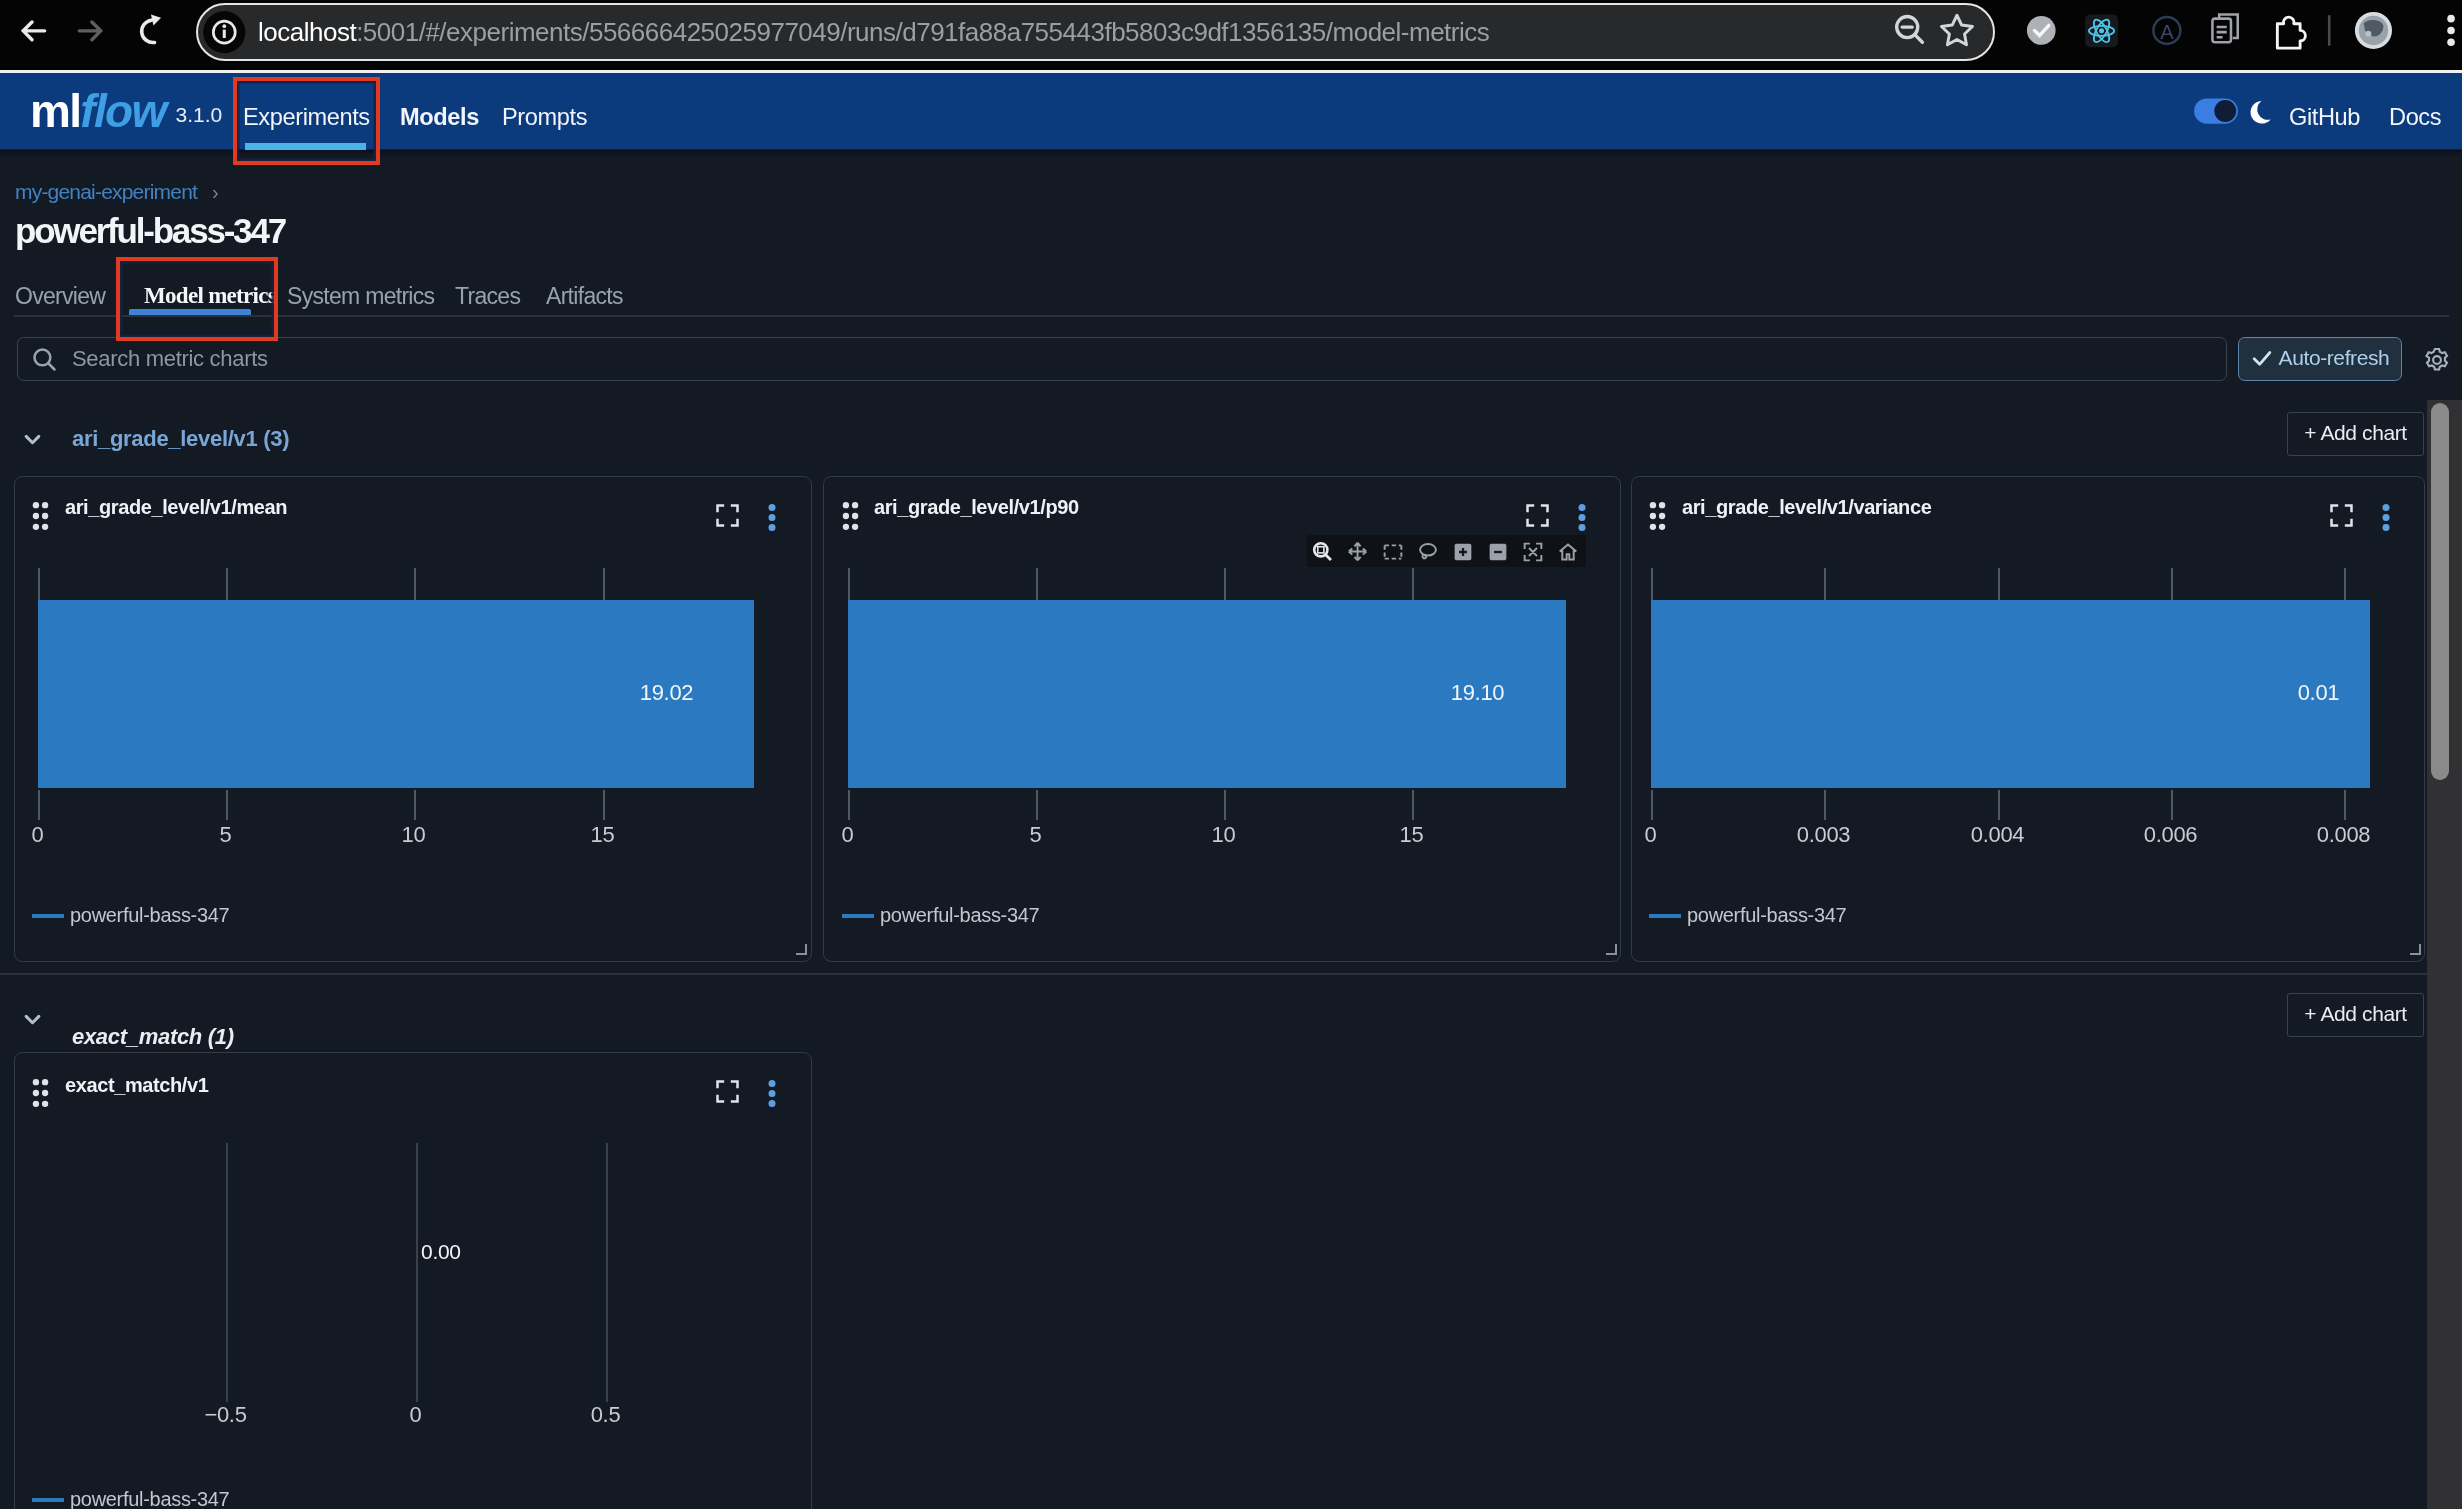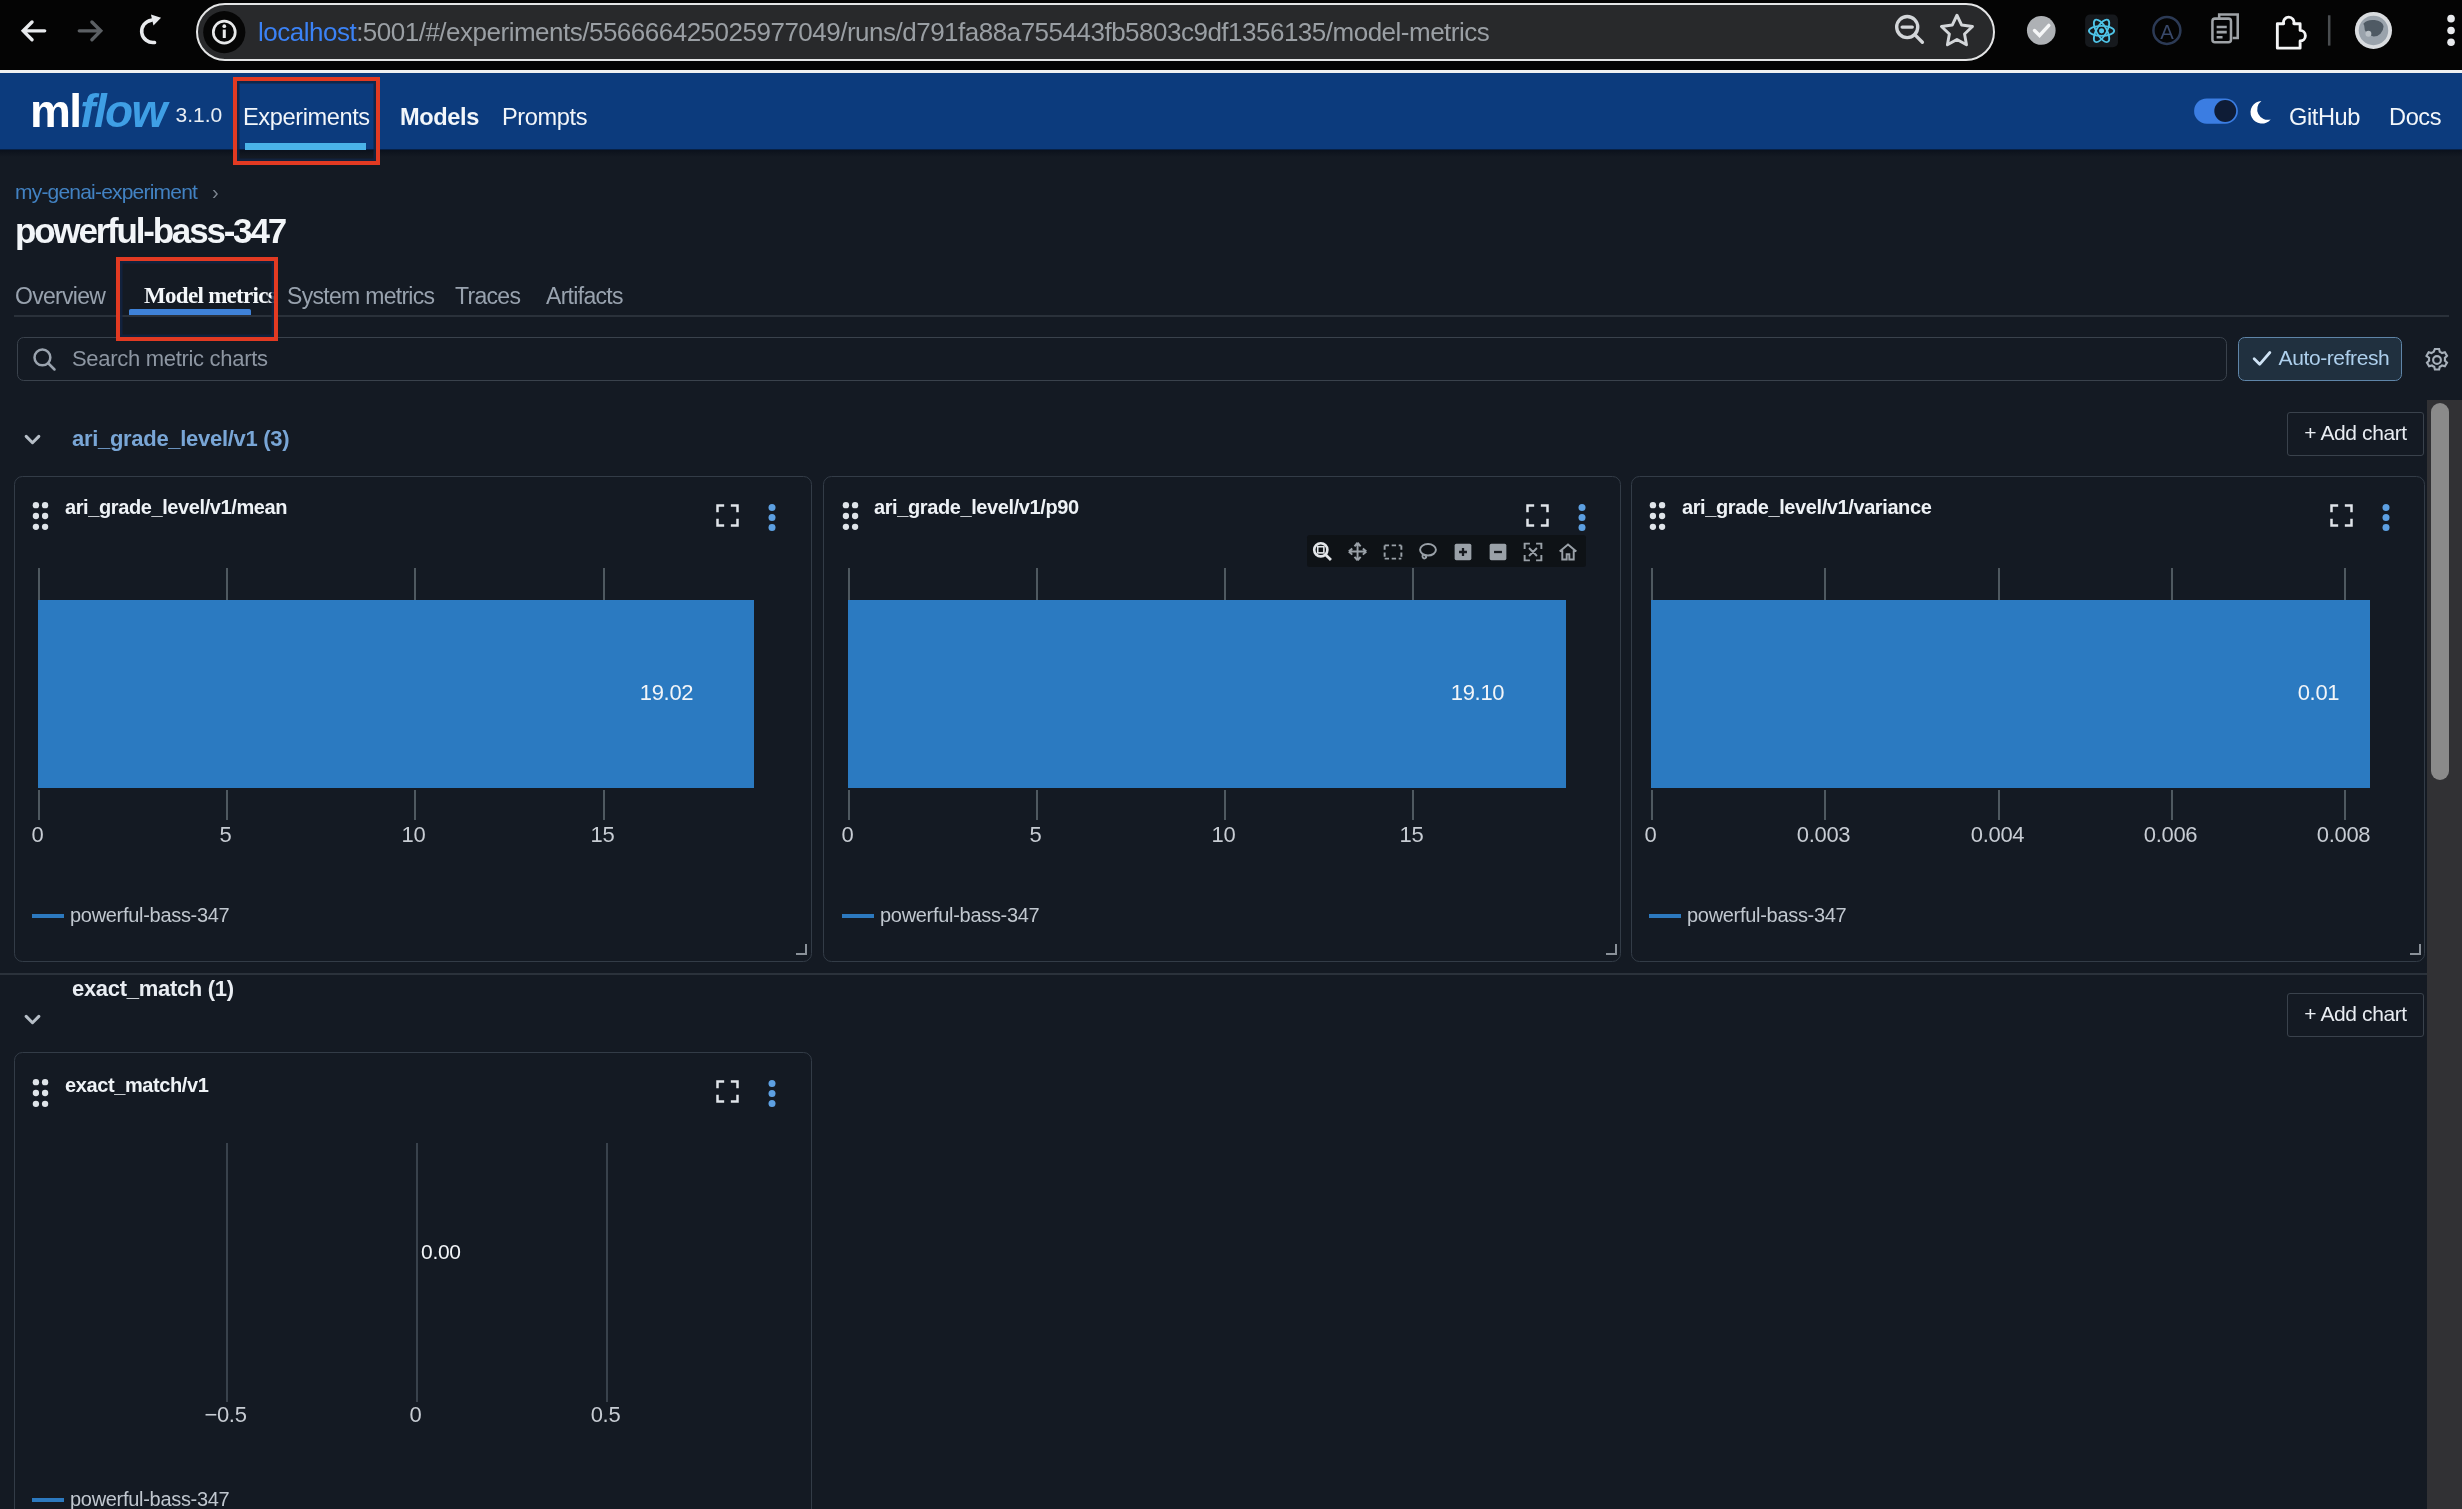--- a/index.html
+++ b/index.html
@@ -4,21 +4,21 @@
 <style>
   * { margin:0; padding:0; box-sizing:border-box; }
   html,body { width:2462px; height:1509px; overflow:hidden; background:#141a23; }
   body { font-family:"Liberation Sans", sans-serif; position:relative; }
   .abs { position:absolute; }
   
   #chrome { position:absolute; left:0; top:0; width:2462px; height:70px; background:#040404; }
   #whiteline { position:absolute; left:0; top:70px; width:2462px; height:2.5px; background:#f0f1f2; }
   #pill { position:absolute; left:196px; top:2.5px; width:1799px; height:58px; border-radius:29.5px; background:#28292b; border:2.5px solid #e4e5e6; }
   .urltxt { position:absolute; left:258px; top:0; height:64px; line-height:64px; font-size:26px; letter-spacing:-0.5px; color:#9a9fa4; white-space:nowrap; }
-  .urltxt b { color:#3b82f6; font-weight:normal; }
+  .urltxt b { color:#ffffff; font-weight:normal; }
   
   #appheader { position:absolute; left:0; top:73px; width:2462px; height:77px; background:#0c3b7d; }
   #headshadow { position:absolute; left:0; top:149px; width:2462px; height:7.6px; background:linear-gradient(to bottom, rgba(2,8,20,0.55), rgba(2,8,20,0)); }
   .navitem { position:absolute; top:0; height:88px; line-height:88px; color:#f2f6fa; font-size:23.6px; letter-spacing:-0.4px; }
   #cyanline { position:absolute; left:245px; top:143px; width:121px; height:6.7px; background:#4ab3e8; }
   .redbox { position:absolute; border:4.2px solid #e23a22; z-index:50; box-shadow: inset 0 0 0 2.5px rgba(18,36,66,0.85); }
   
   .bluelink { color:#4282c2; }
   #pagetitle { position:absolute; left:15px; top:211px; font-size:35px; font-weight:bold; color:#f2f5f8; letter-spacing:-2.2px; }
   .tab { position:absolute; top:283px; font-size:23px; letter-spacing:-0.7px; color:#98a2ae; }
@@ -317,18 +317,18 @@
 <div class="stub" style="left:606px; top:1143px; height:259px; background:#39424c;"></div>
 <div class="ticklabel" style="left:606px; top:1402px;">0.5</div>
 <div class="barlabel" style="left:421px; top:1240px; width:169px; text-align:left; font-size:21px;">0.00</div>
 <div class="legline" style="left:32px; top:1498px;"></div>
 <div class="legtxt" style="left:70px; top:1488px;">powerful-bass-347</div>
 
 <div class="abs" style="left:0px; top:973px; width:2429px; height:1.7px; background:#2b323b;"></div>
 <svg id="chev2" class="abs" style="left:23.6px; top:1013px;" width="17" height="13.5" viewBox="0 0 20 16">
     <path d="M2.5 4 l7.5 7.5 l7.5 -7.5" stroke="#b6bec7" stroke-width="3.6" fill="none" stroke-linecap="round" stroke-linejoin="round"></path>
   </svg>
-<div class="sechead" style="left:72px; top:976px; color:#e9edf2;">exact_match (1)</div>
+<div class="sechead" style="left:72px; top:1024px; color:#e9edf2;font-style:italic;">exact_match (1)</div>
 <div class="addchart" style="top:993px;" id="add2"><span class="plus">+</span> Add chart</div>
 
 <div id="scrolltrack"></div>
 <div id="scrollthumb"></div>
 
 
 </body></html>

